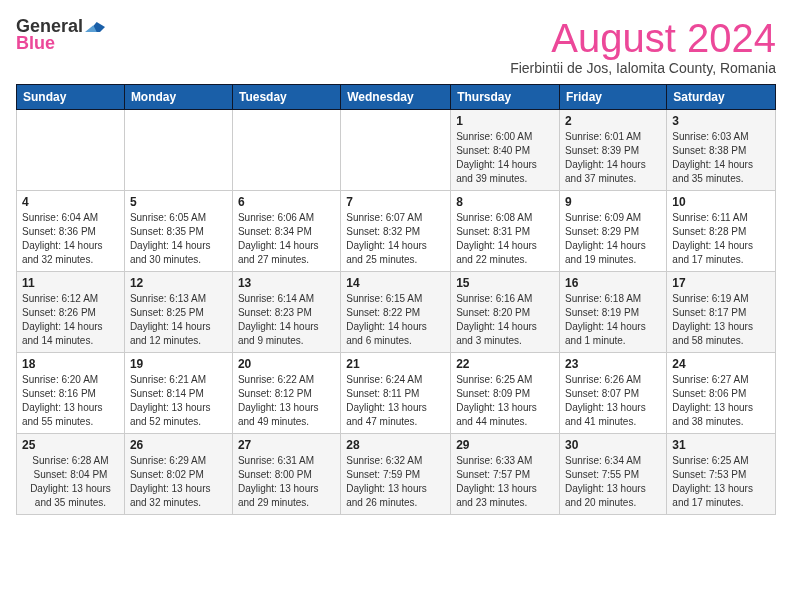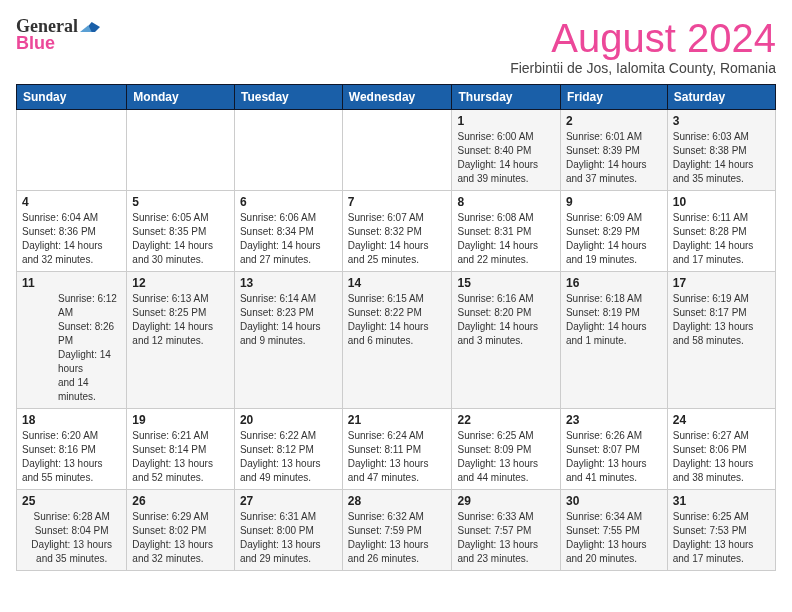--- a/index.html
+++ b/index.html
@@ -22,21 +22,20 @@
       align-items: flex-start;
     }
     .logo-icon {
       width: 20px;
       height: 14px;
       margin-left: 2px;
     }
     .logo-row {
       display: flex;
       align-items: center;
-      font-family: Liberation Serif, serif;
     }
     .title-block {
       text-align: right;
     }
     .month-year {
       font-size: 40px;
       font-weight: normal;
       color: #ec4899;
       line-height: 1.1;
     }
@@ -194,21 +193,21 @@
           <span class="day-num">10</span>
           <div class="day-info" style="white-space: pre-line;">Sunrise: 6:11 AM
 Sunset: 8:28 PM
 Daylight: 14 hours
 and 17 minutes.</div>
         </td>
       </tr>
       <tr>
         <td>
           <span class="day-num">11</span>
-          <div class="day-info" style="white-space: pre-line; margin-left: 36px;">Sunrise: 6:12 AM
+          <div class="day-info" style="white-space: pre-line;">Sunrise: 6:12 AM
 Sunset: 8:26 PM
 Daylight: 14 hours
 and 14 minutes.</div>
         </td>
         <td>
           <span class="day-num">12</span>
           <div class="day-info" style="white-space: pre-line;">Sunrise: 6:13 AM
 Sunset: 8:25 PM
 Daylight: 14 hours
 and 12 minutes.</div>

